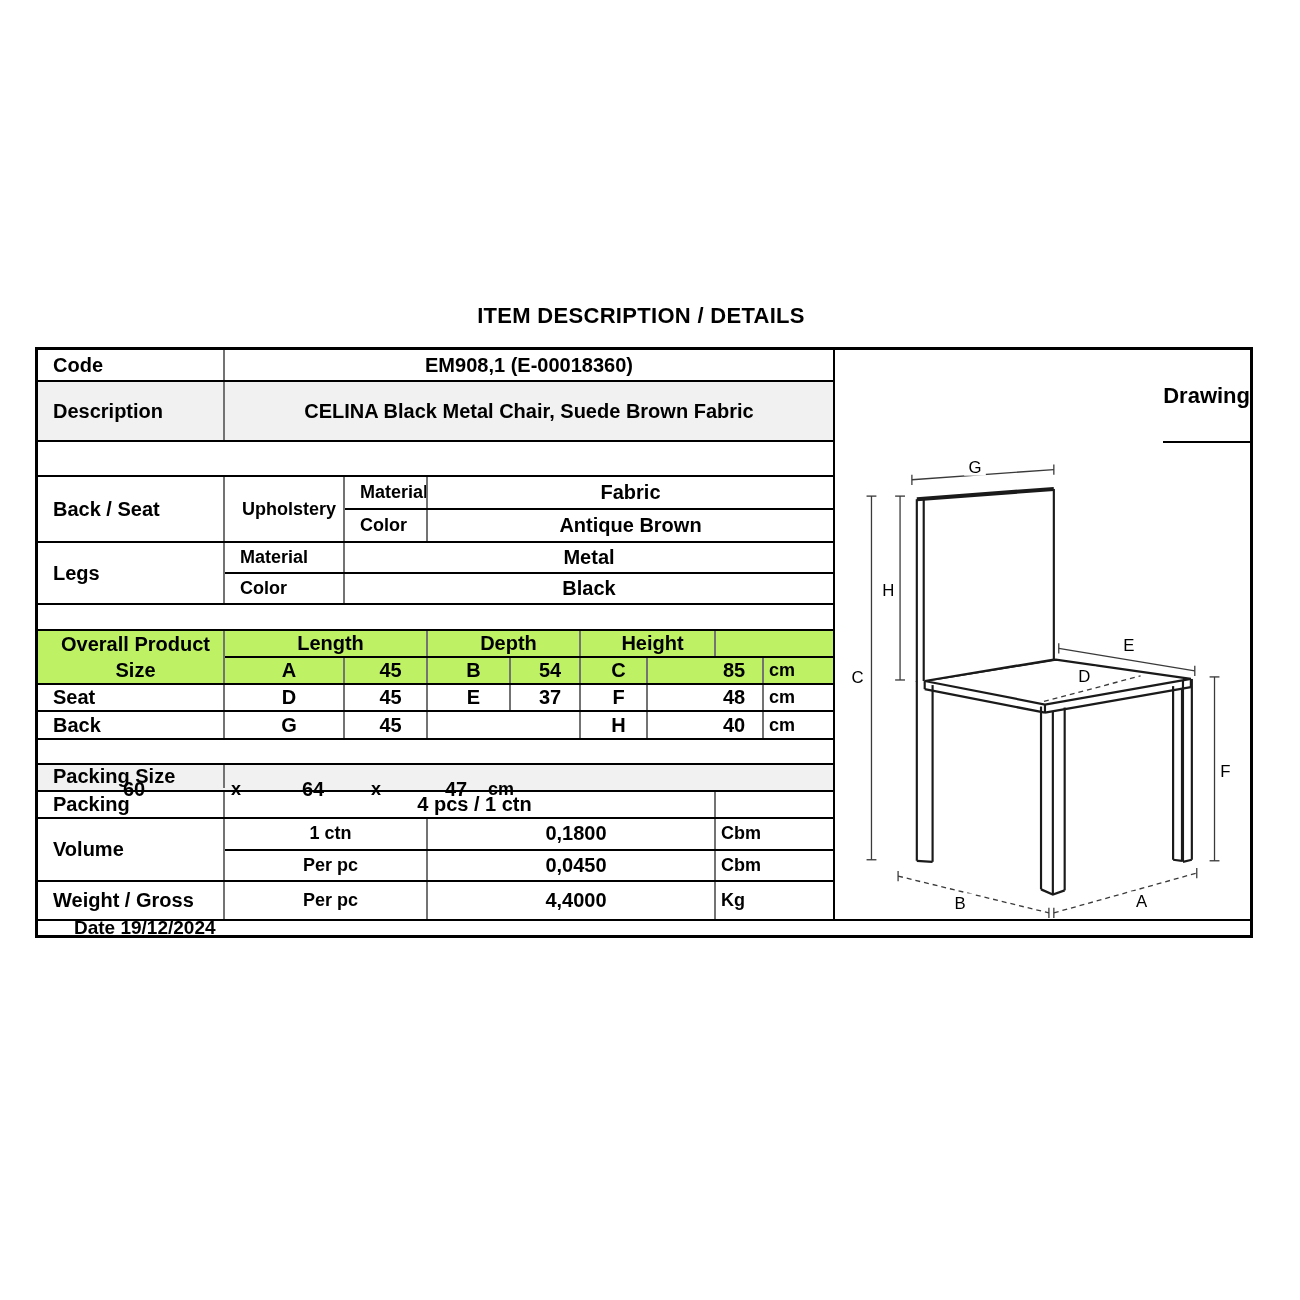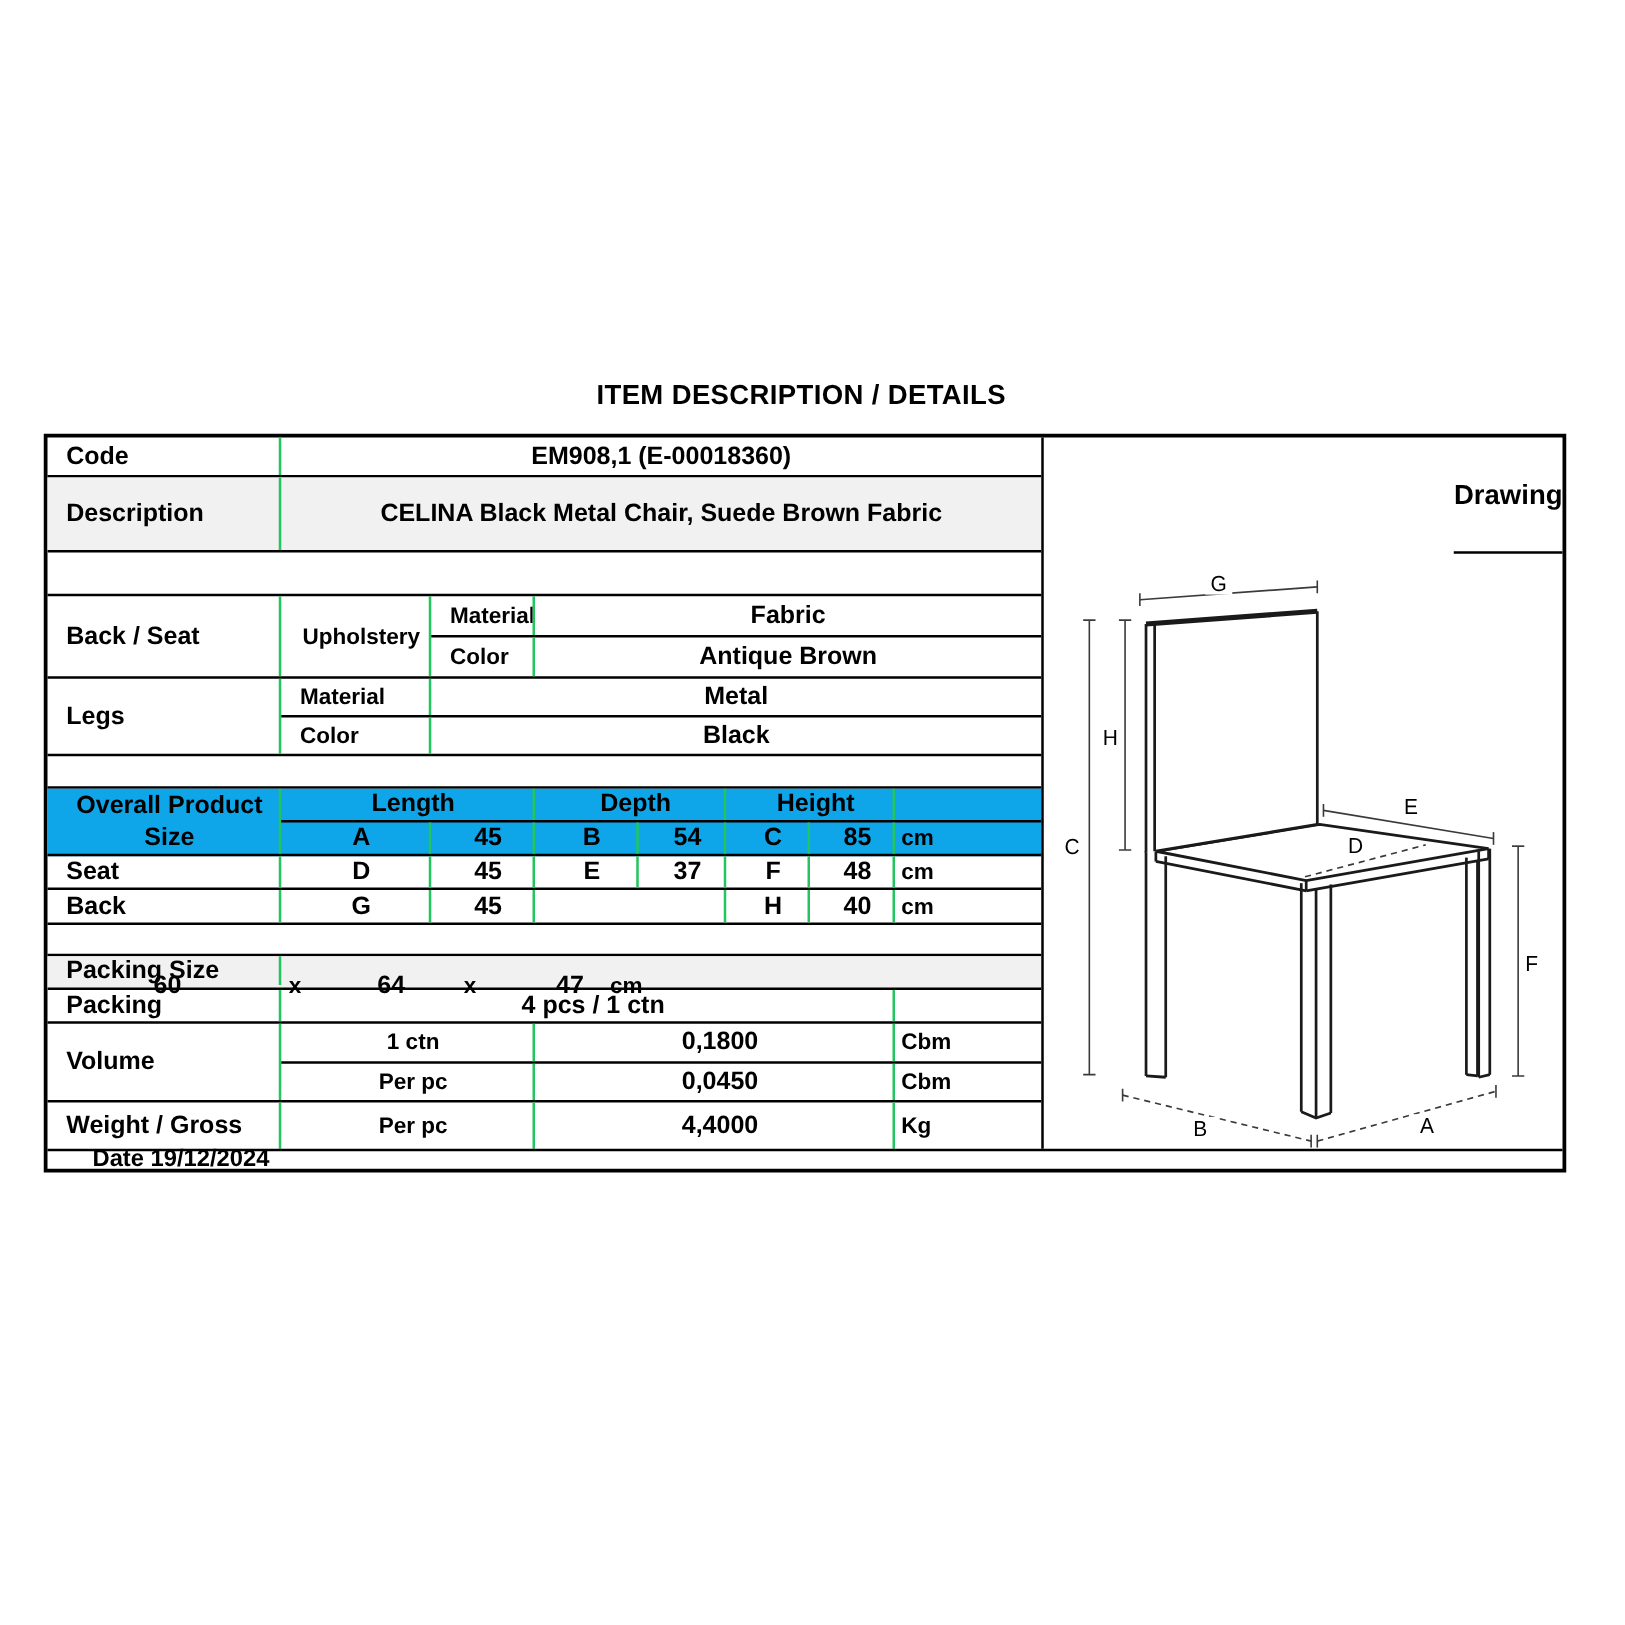--- a/index.html
+++ b/index.html
@@ -14,32 +14,32 @@
   .main { flex:1; display:flex; min-height:0; }
   .left { width:795px; flex:none; display:flex; flex-direction:column; min-width:0; }
   .right { flex:1; border-left:2px solid #000; display:flex; flex-direction:column; min-width:0;align-items:flex-end; }
 
   .row { display:flex; border-bottom:2px solid #000; flex:none; }
   .subcol { flex:1; display:flex; flex-direction:column; min-width:0; }
   .subrow { display:flex; flex:1; min-height:0; }
   .subrow.bb { border-bottom:2px solid #000; }
 
   .c { display:flex; align-items:center; padding:0 5px; overflow:hidden; white-space:nowrap; }
-  .br { border-right:2px solid #22c55e;padding-left:15px; }
+  .br { border-right:2px solid #737373;padding-left:15px; }
   .center { justify-content:center; text-align:center; }
   .grow { flex:1; min-width:0; }
   .sub { font-size:18px; }
 
   .w187{width:187px;flex:none;} .w120{width:120px;flex:none;} .w83{width:83px;flex:none;}
-  .w70{width:70px;flex:none;} .w67{width:67px;flex:none;} .w68{width:68px;flex:none;}
+  .w70{width:70px;flex:none;} .w67{width:67px;flex:none;} .w68{width:68px;flex:none;margin-left:48px;}
   .w203{width:203px;flex:none;} .w153{width:153px;flex:none;} .w135{width:135px;flex:none;}
   .w288{width:288px;flex:none;} .w491{width:491px;flex:none;}
 
   .bg-gray { background:#F1F1F1; }
-  .bg-yellow { background:#0ea5e9; }
+  .bg-yellow { background:#bef264; }
 
   .h-code{height:32px;} .h-desc{height:60px;} .h-sp1{height:35px;}
   .h-bs{height:66px;} .h-legs{height:62px;} .h-sp2{height:26px;}
   .h-yellow{height:54px;} .h-seat{height:27px;} .h-back{height:28px;}
   .h-sp3{height:25px;} .h-psize{height:27px;flex-direction:column;} .h-pack{height:27px;}
   .h-vol{height:63px;} .h-weight{flex:1; border-bottom:none; min-height:28px;}
 
   .label2 { flex-direction:column; justify-content:center; line-height:1.3; text-align:center; }
 
   .ps-wrap { position:relative; }

